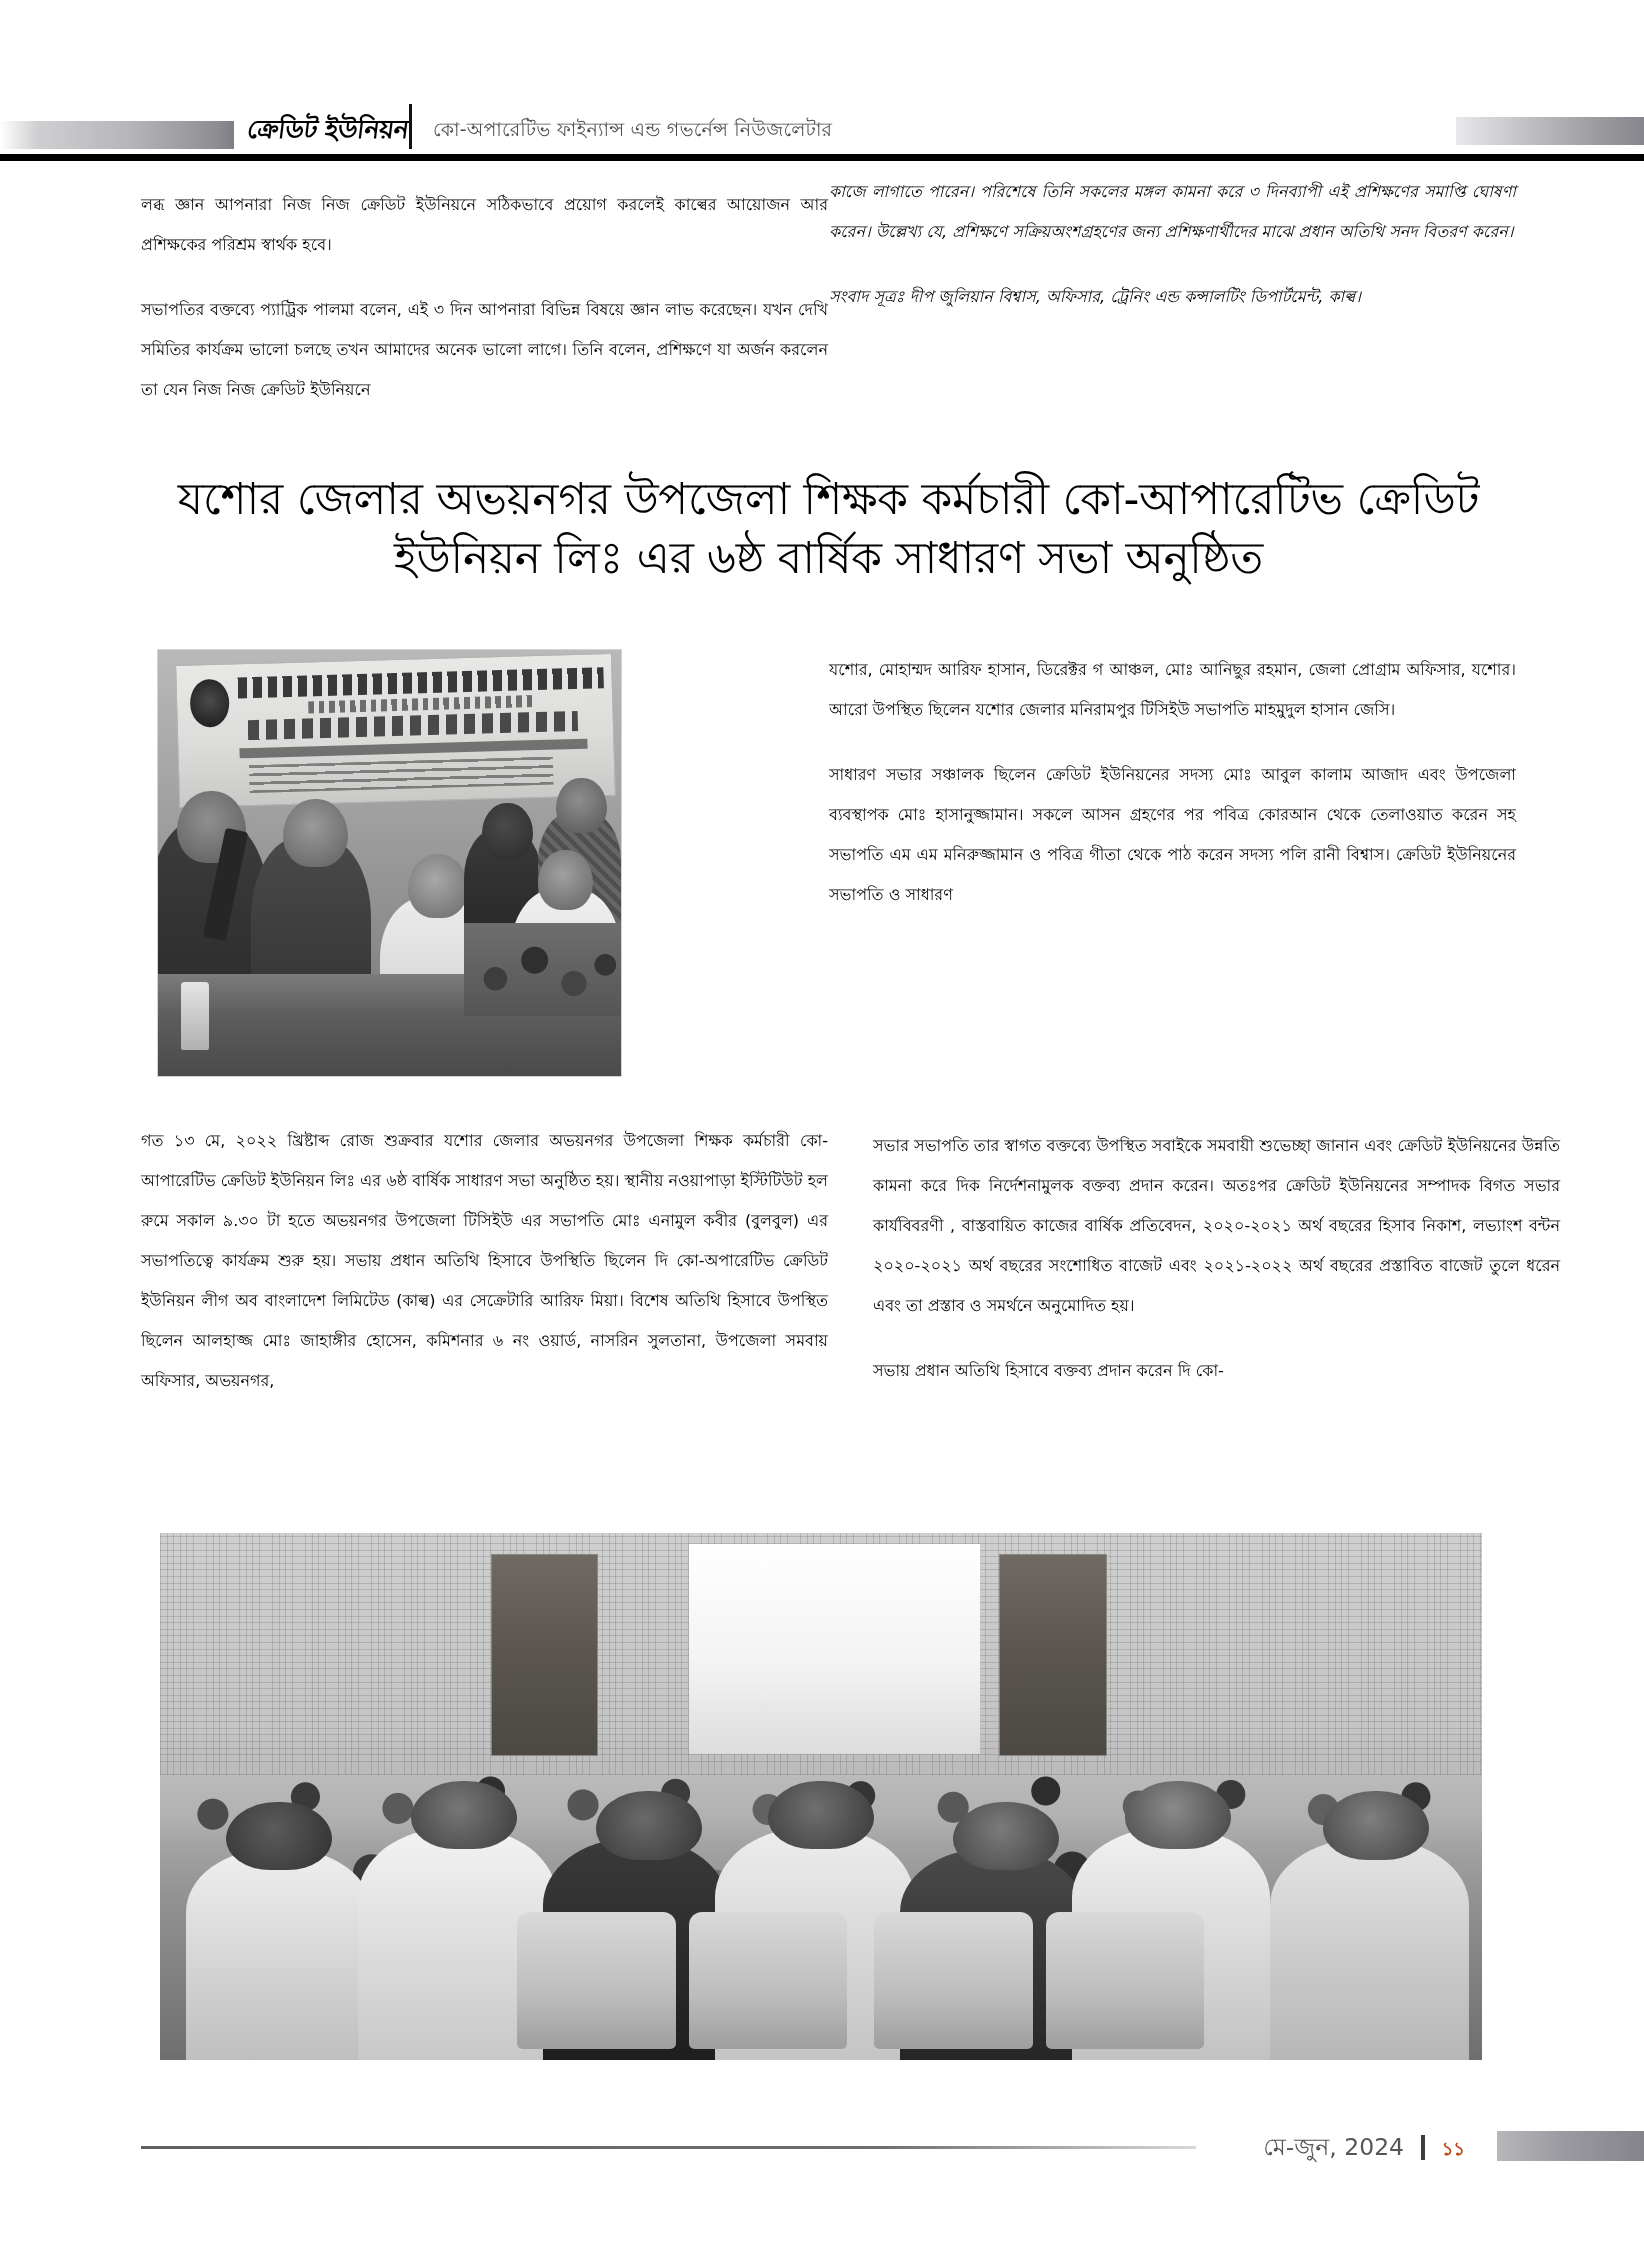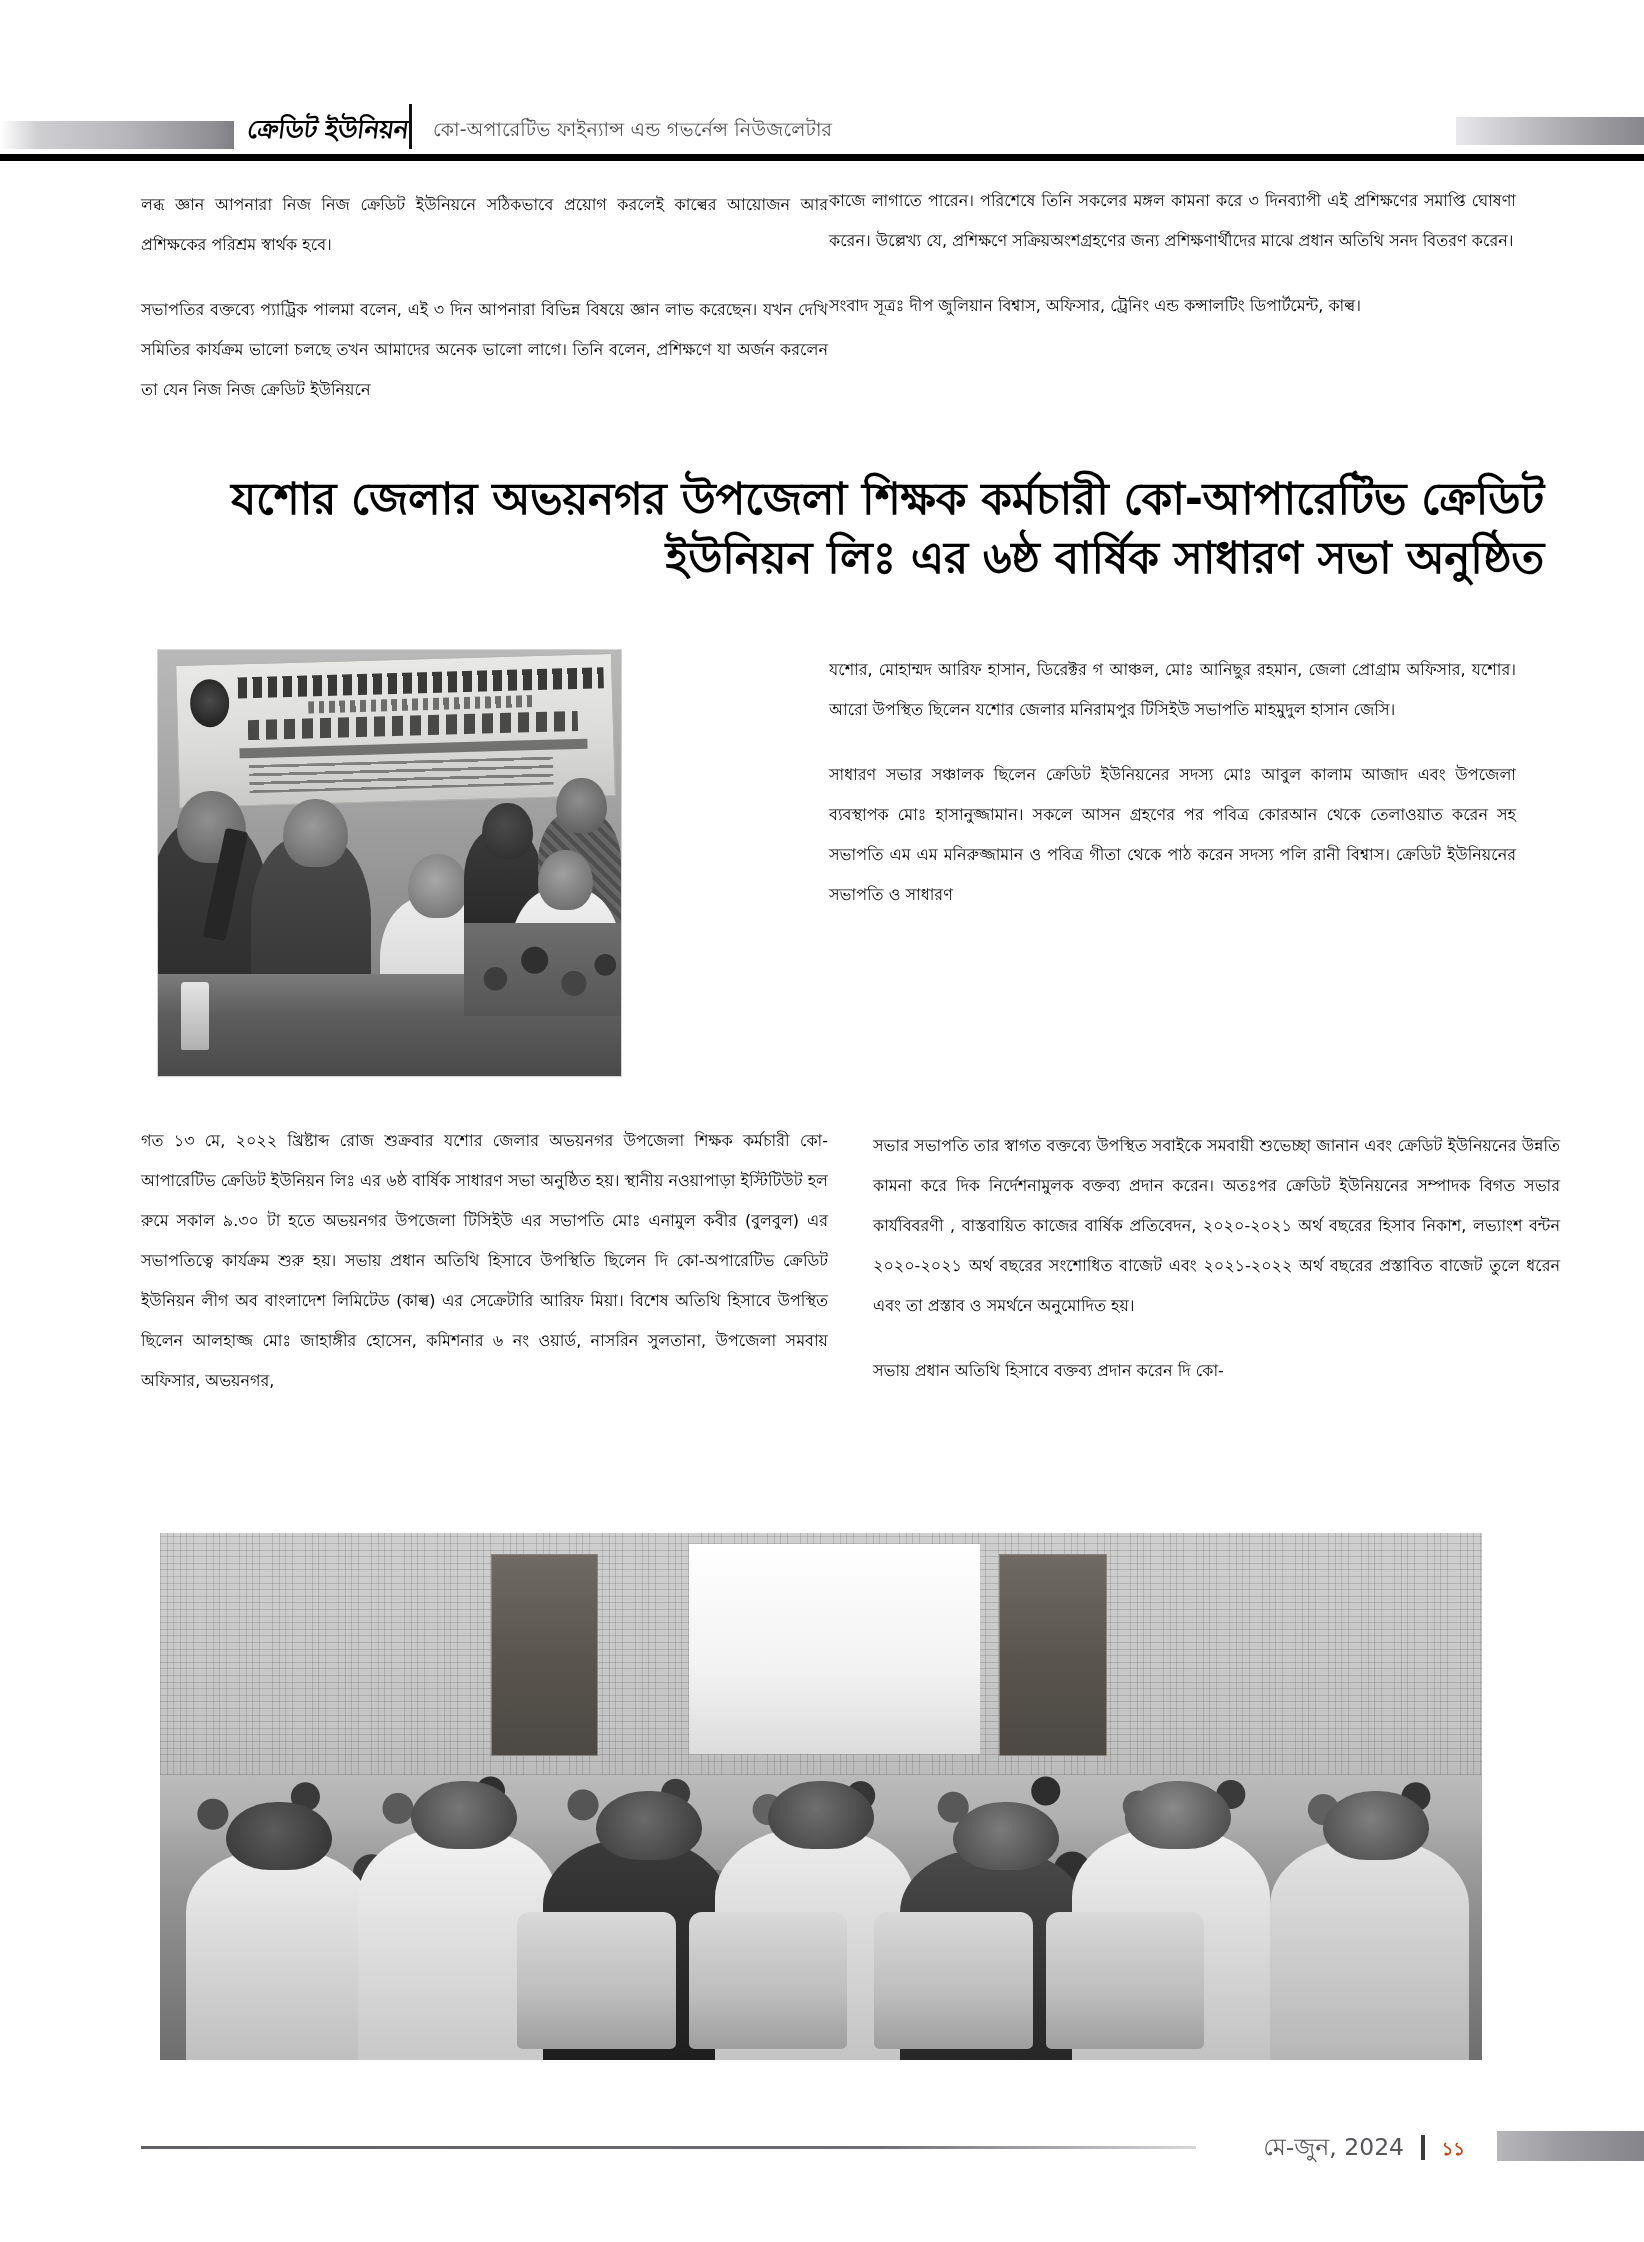--- a/index.html
+++ b/index.html
@@ -61,28 +61,28 @@
     margin:0 0 24.5px 0;
     font-family:"DejaVu Sans","Liberation Sans",sans-serif;
     font-size:16px;line-height:40px;
     text-align:justify;text-justify:inter-word;
     color:#000;
   }
   p.body:last-child{margin-bottom:0;}
 
   
   .top-left{top:185px;}
-  .top-right{top:181px;}
+  .top-right{top:172px;font-style:italic;}
 
   
   .headline{
     position:absolute;left:113px;top:469px;width:1431px;
-    text-align:right;
+    text-align:center;
     font-family:"DejaVu Sans",sans-serif;
-    font-weight:700;
+    font-weight:400;
     font-size:44px;line-height:59px;
     letter-spacing:-0.3px;
     color:#000;
   }
 
   
   .photo1{
     position:absolute;left:158px;top:650px;width:463px;height:426px;
     overflow:hidden;background:#8d8d8d;
     box-shadow:0 0 0 0.9px #cfcfcf;

